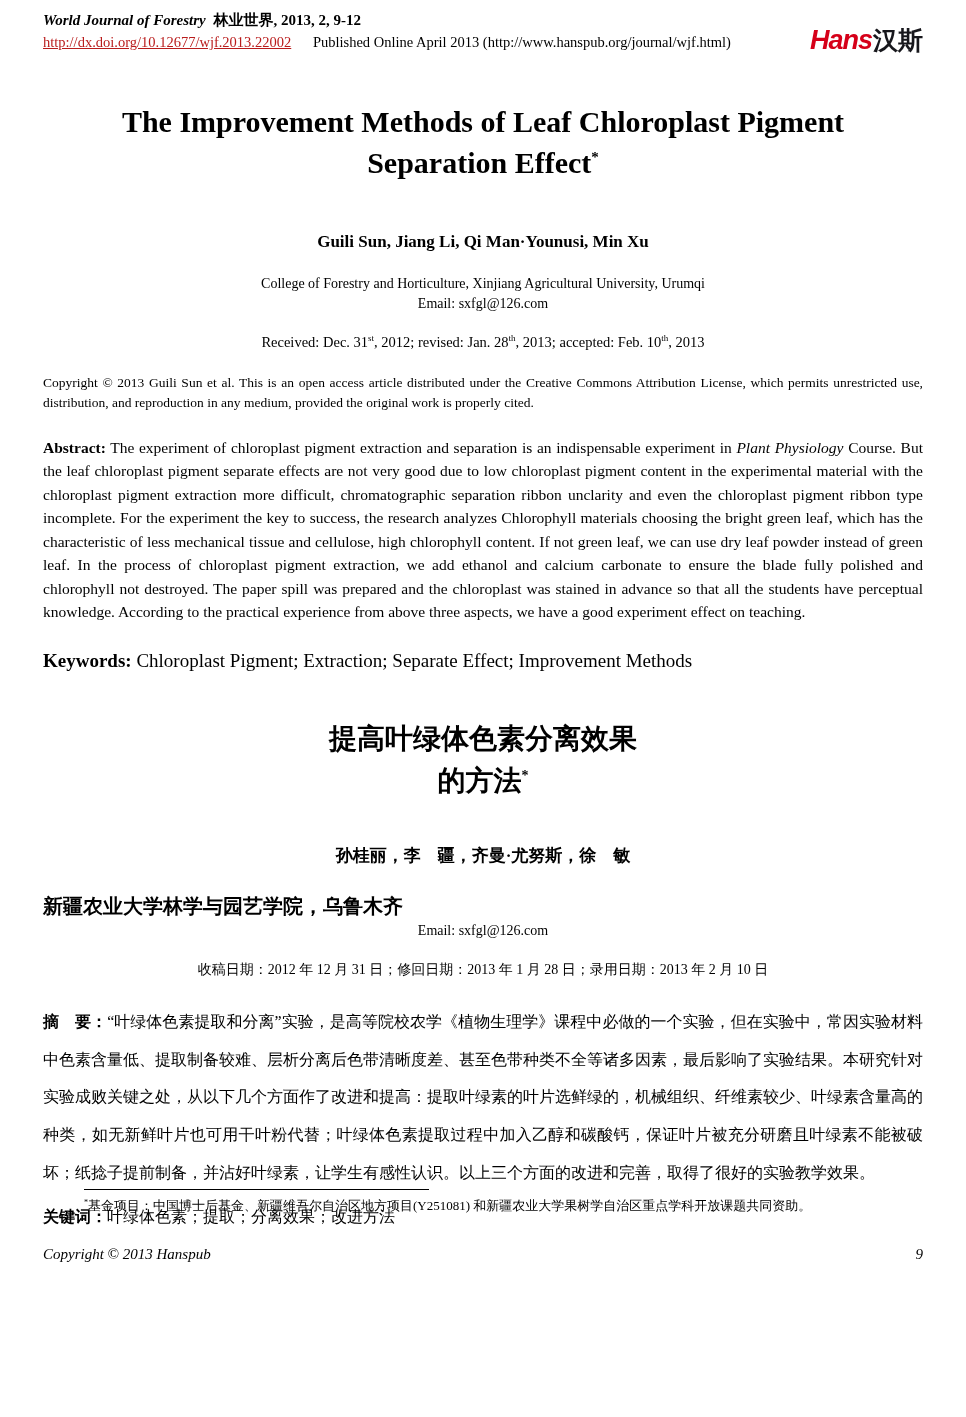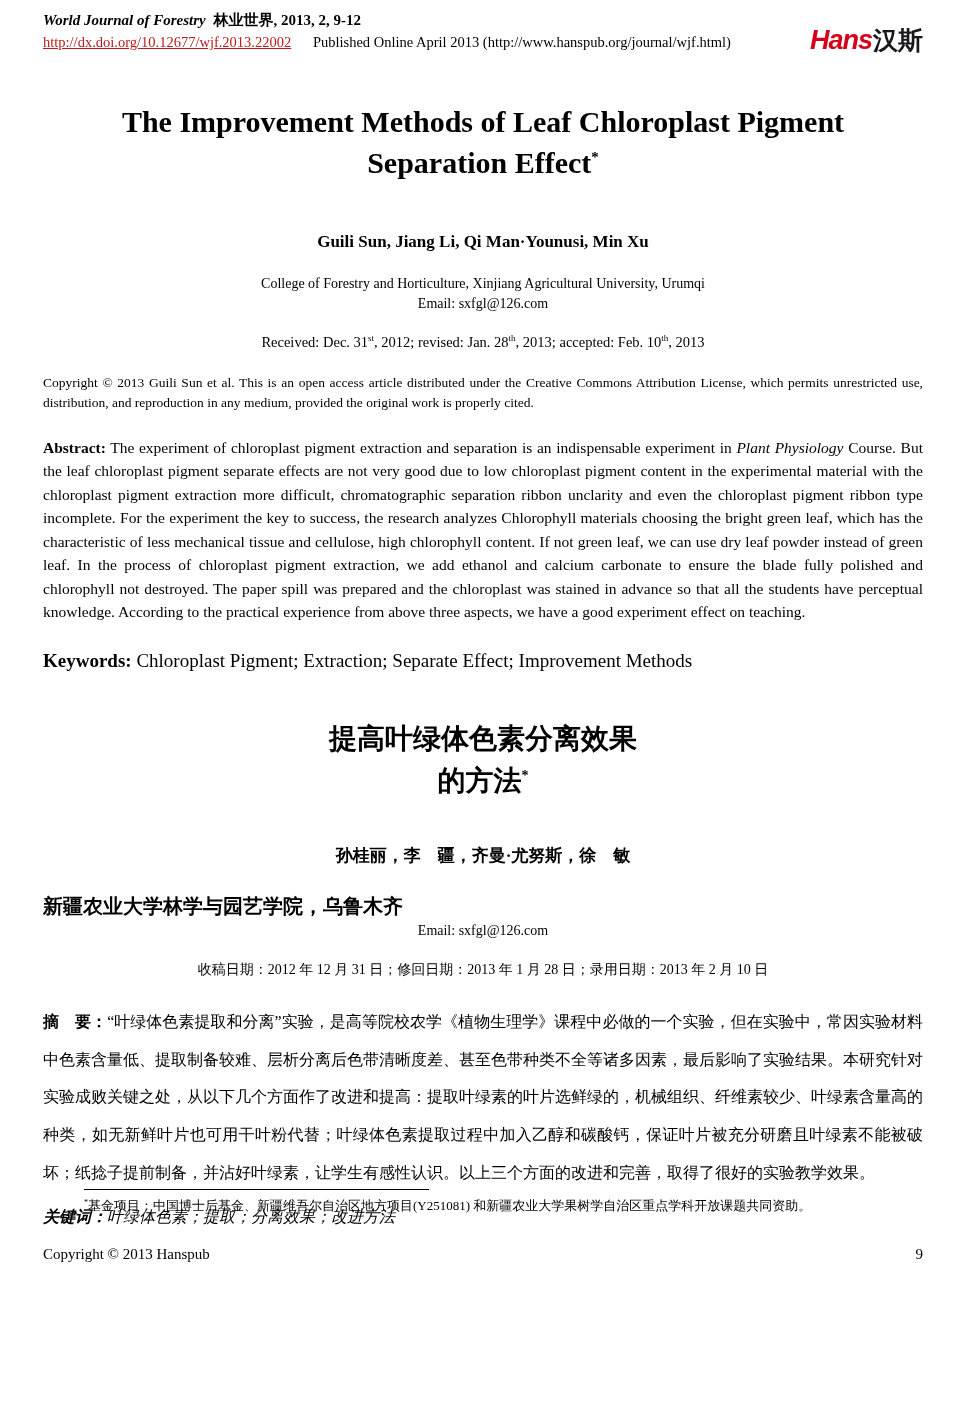--- a/index.html
+++ b/index.html
@@ -77,33 +77,34 @@
   .authors-cn { margin-top: 42px; text-align: center; font-size: 17px; font-weight: bold; }
   .affil-cn { margin-top: 24px; font-size: 20px; line-height: 1.5; font-weight: bold; }
   .dates-cn { margin-top: 20px; text-align: center; font-size: 14px; }
   .abstract-cn {
     margin-top: 24px;
     font-size: 16px;
     line-height: 2.35;
     text-align: justify;
   }
   .abstract-cn .label { font-weight: bold; }
-  .keywords-cn { margin-top: 16px; font-size: 16px; font-style: italic; }
+  .keywords-cn { margin-top: 16px; font-size: 16px; }
   .keywords-cn .label { font-weight: bold; }
   
   .footnote { position: absolute; left: 43px; right: 43px; bottom: 62px; margin-left: 41px; }
   .footnote-rule { width: 345px; border-top: 1px solid #000; margin-bottom: 6px; }
   .footnote-text { font-size: 13px; line-height: 1.5; }
   .footnote-text sup { font-size: 0.62em; vertical-align: super; }
   .footer {
     position: absolute;
     left: 43px; right: 43px; bottom: 14px;
     display: flex;
     justify-content: space-between;
     font-size: 15px;
+    font-style: italic;
   }
 </style>
 </head>
 <body>
 
 <div class="page">
 
   <div class="header">
     <div class="header-left">
       <div class="header-line1">

